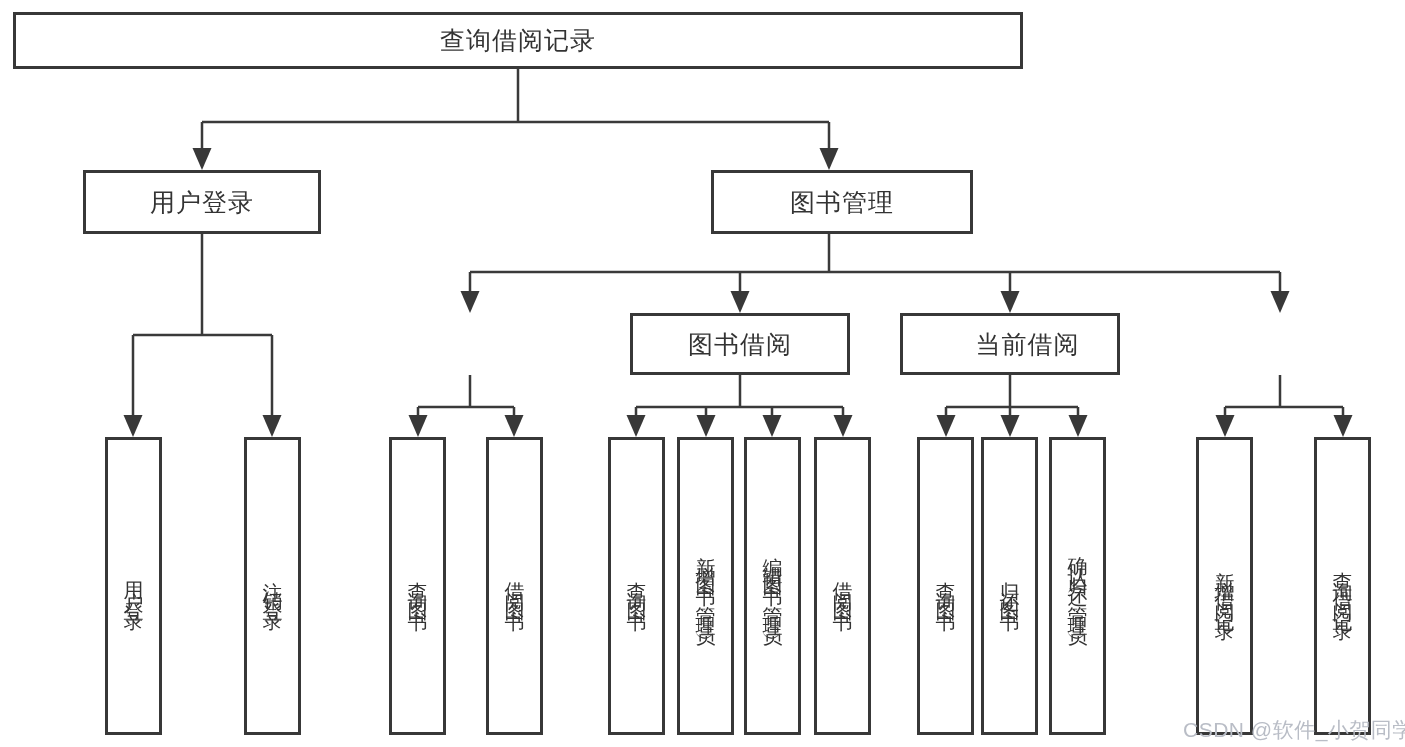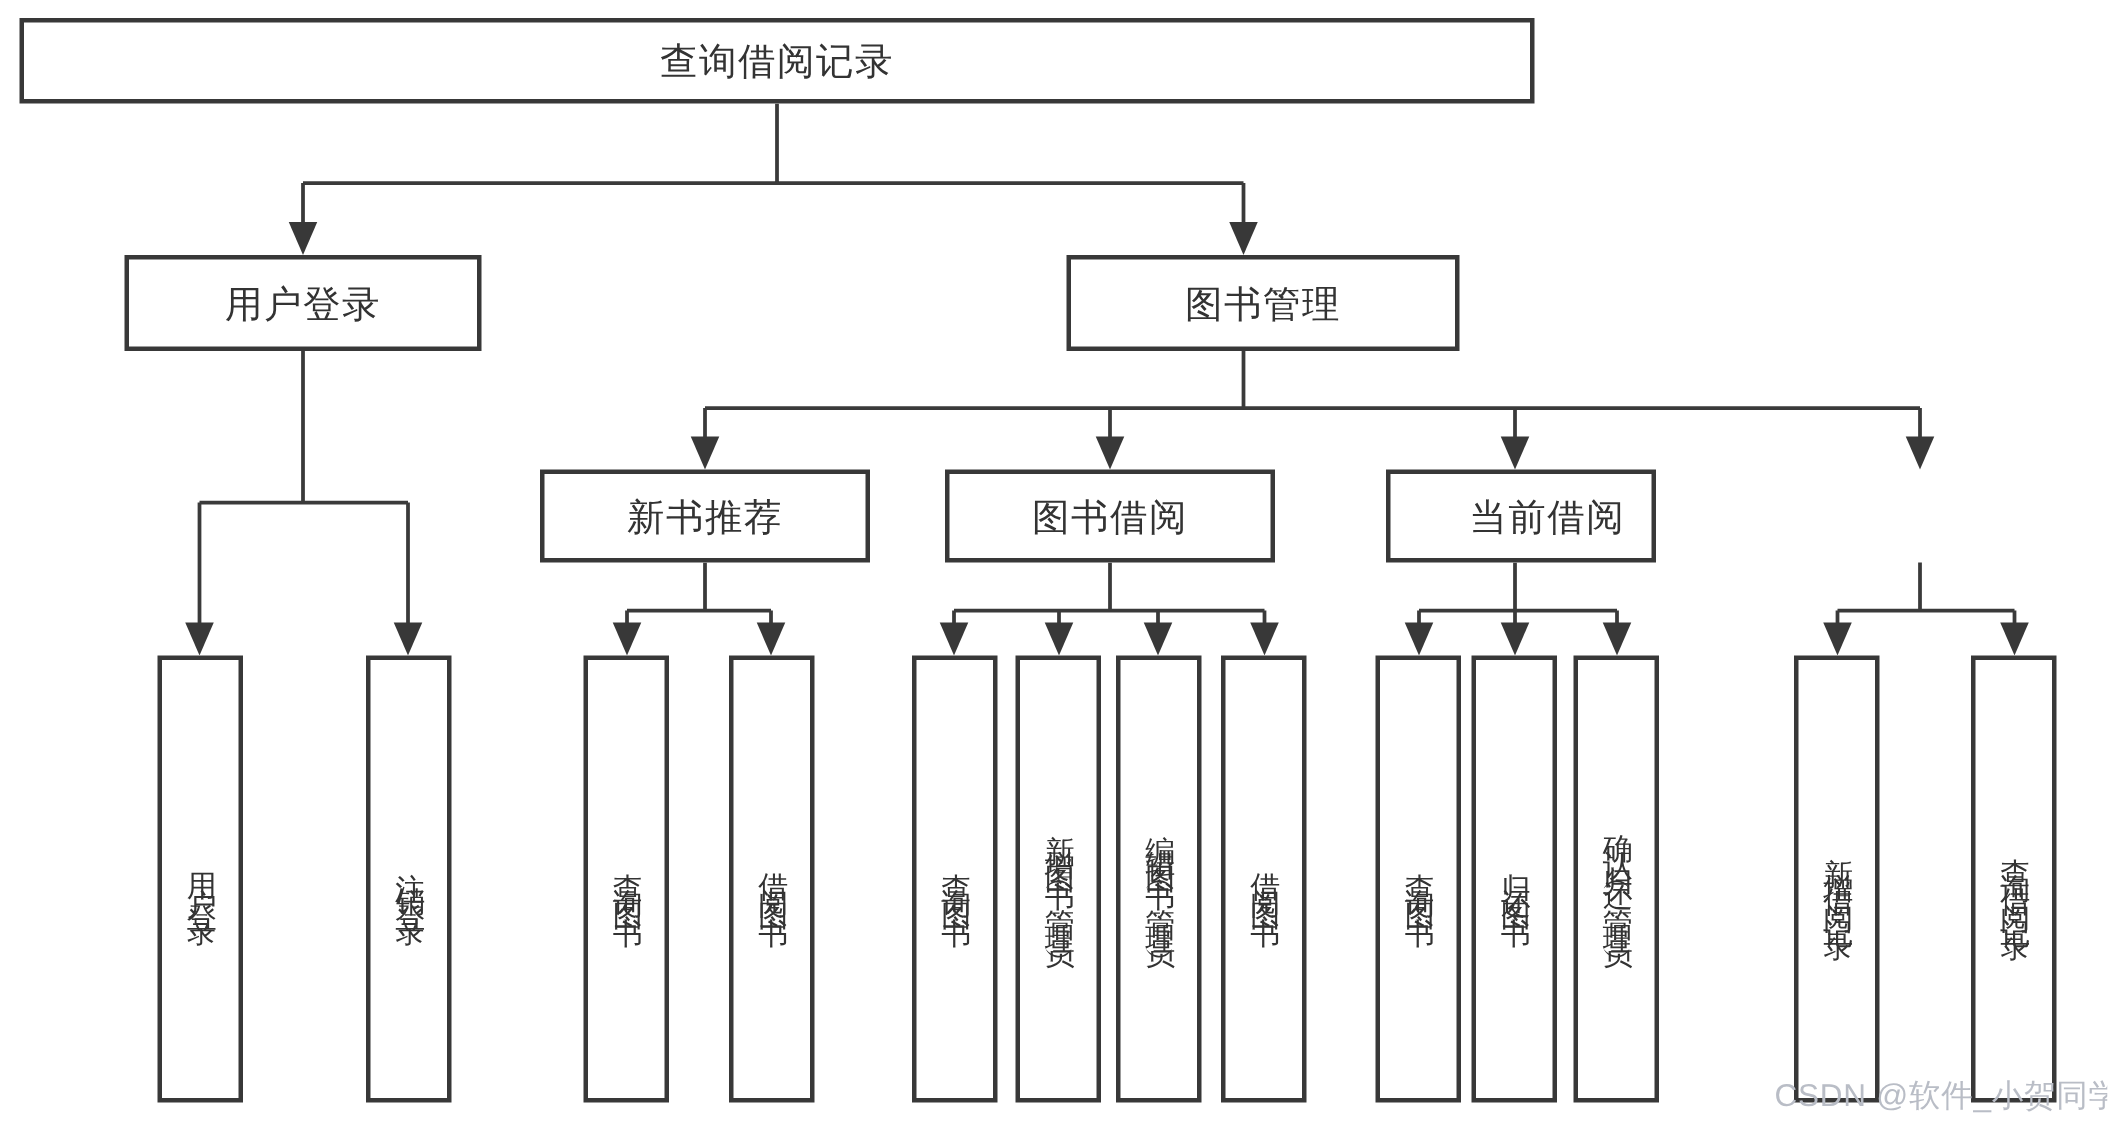--- a/index.html
+++ b/index.html
@@ -78,27 +78,24 @@
     <span>查询借阅记录</span>
   </div>
 
   <div class="node h-node" style="left:83px; top:170px; width:238px; height:64px;">
     <span>用户登录</span>
   </div>
   <div class="node h-node" style="left:711px; top:170px; width:262px; height:64px;">
     <span>图书管理</span>
   </div>
 
-  <div class="node h-node" style="left:360px; top:313px; width:220px; height:62px;">
-    <span>新书推荐</span>
-  </div>
   <div class="node h-node" style="left:630px; top:313px; width:220px; height:62px;">
     <span>图书借阅</span>
   </div>
-  <div class="node h-node" style="left:924px; top:313px; width:180px; height:62px;padding-left:35px;">
+  <div class="node h-node" style="left:900px; top:313px; width:220px; height:62px;padding-left:35px;">
     <span>当前借阅</span>
   </div>
 
   <div class="node v-node" style="left:105px; top:437px; width:57px; height:298px;">
     <span class="v-label">用户登录</span>
   </div>
   <div class="node v-node" style="left:244px; top:437px; width:57px; height:298px;">
     <span class="v-label">注销登录</span>
   </div>
 

